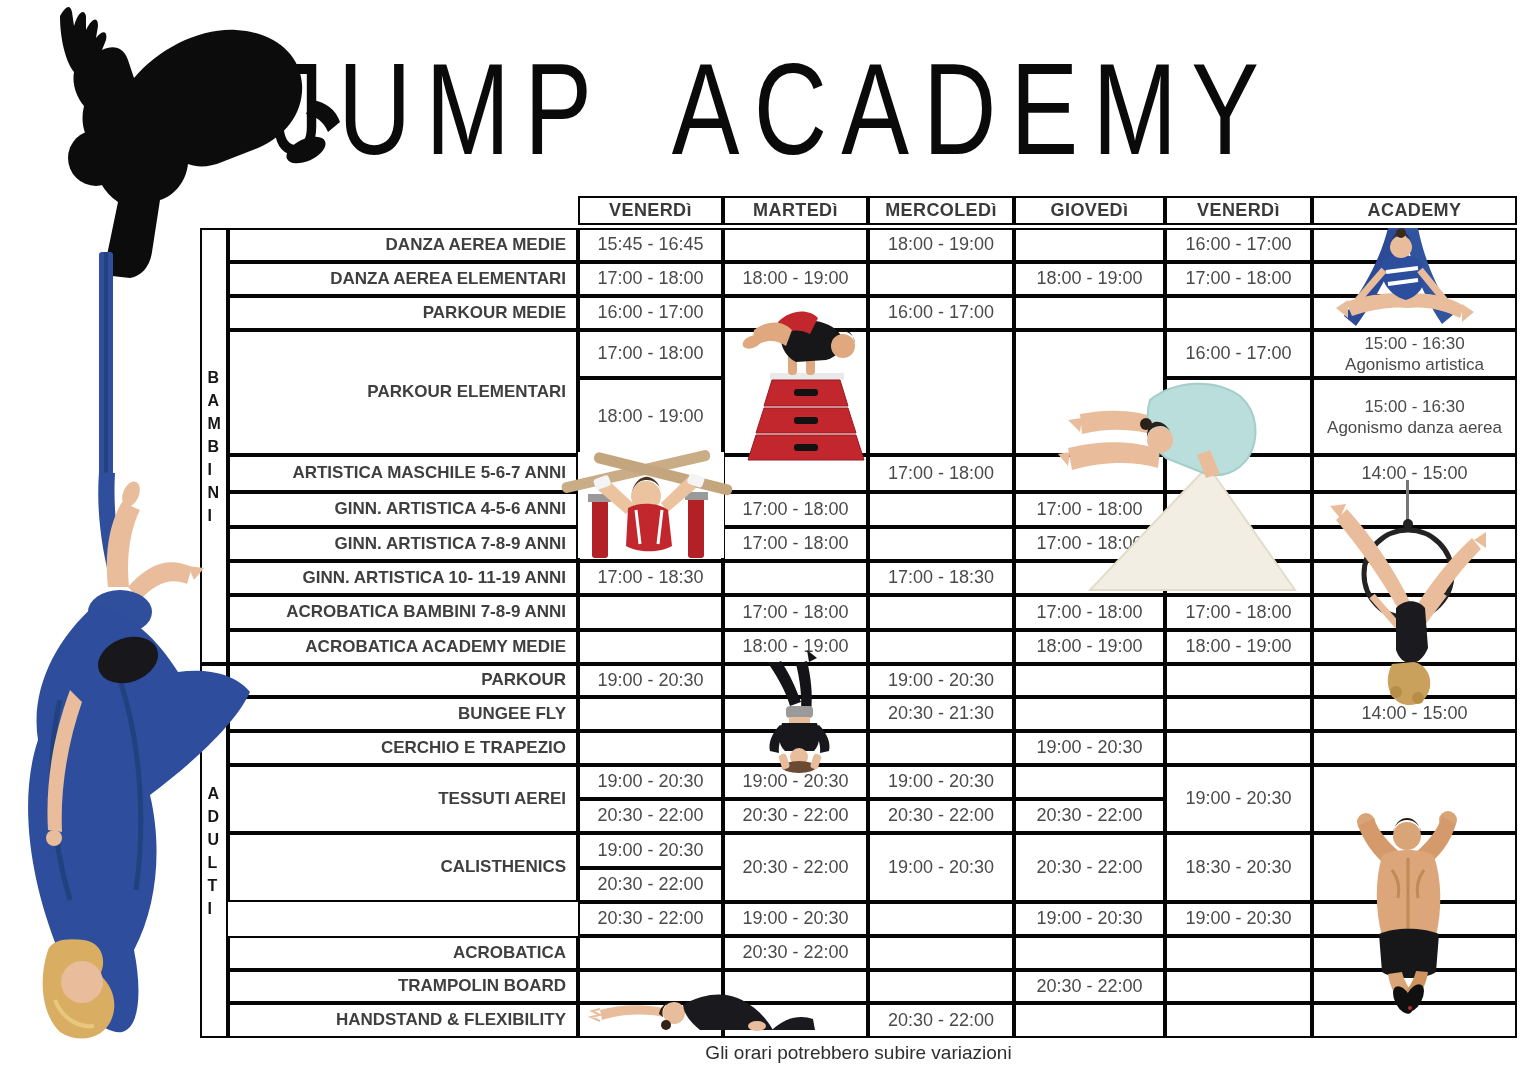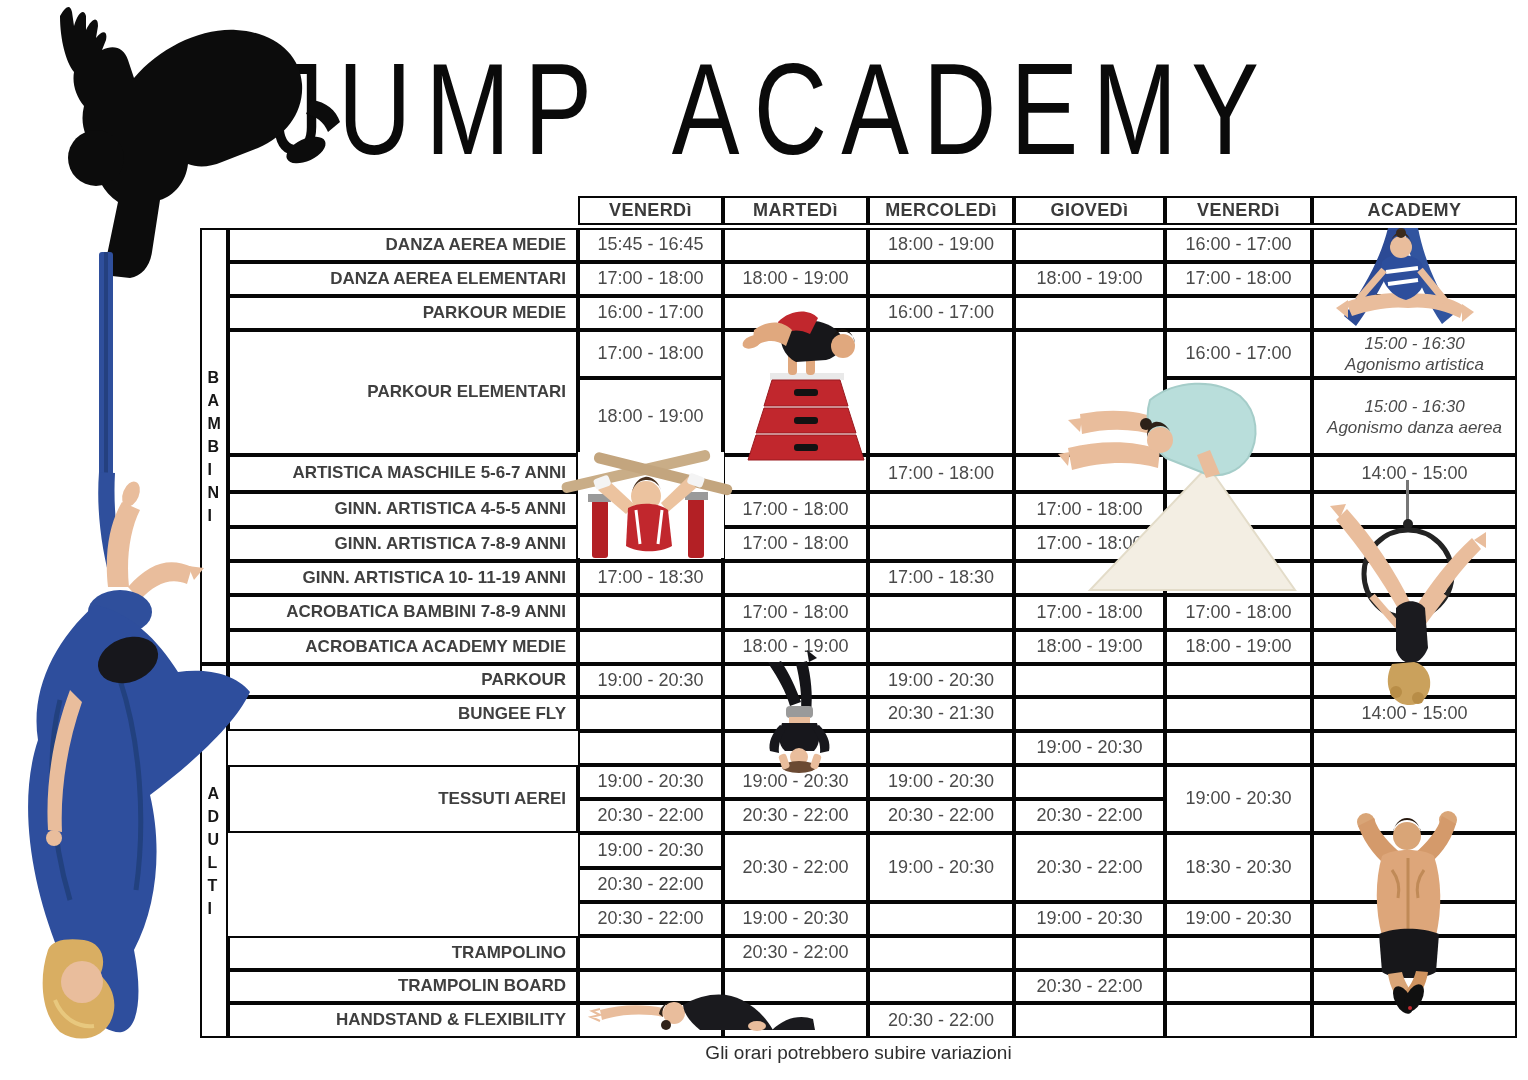--- a/index.html
+++ b/index.html
@@ -13,21 +13,21 @@
        grid-template-rows:29px 3px 34px 34px 34px 48px 77px 37px 35px 34px 34px 35px 34px 33px 34px 34px 34px 34px 35px 34px 34px 34px 33px 35px;}
   .c{border:2px solid #060606;box-sizing:border-box;background:#fff;
      display:flex;align-items:center;justify-content:center;
      font-size:18px;line-height:1.2;color:#4a4a4a;}
   .hdr{font-weight:bold;color:#3a3a3a;font-size:18px;letter-spacing:0.4px;}
   .lbl{font-weight:bold;color:#3f3f3f;font-size:17px;justify-content:flex-end;
        text-align:right;padding-right:10px;}
   .grp{font-weight:bold;color:#161616;font-size:16px;}
   .grp span{display:block;width:13px;word-break:break-all;text-align:left;line-height:23px;}
   .two{flex-direction:column;font-size:17px;line-height:21px;}
-  .two span{display:block;font-style:italic;}
+  .two span{display:block;}
   #footnote{position:absolute;left:200px;top:1042px;width:1317px;text-align:center;
             font-size:19px;color:#2e2e2e;}
   #art{position:absolute;left:0;top:0;pointer-events:none;}
 </style>
 </head>
 <body>
 
 <div id="stage">
 
   <div id="title">JUMP ACADEMY</div>
@@ -46,29 +46,31 @@
       </div>
     <div class="c grp" style="grid-area:14/1/25/2">
         <span>ADULTI</span>
       </div>
 
     <div class="c lbl" style="grid-area:3/2">DANZA AEREA MEDIE</div>
     <div class="c lbl" style="grid-area:4/2">DANZA AEREA ELEMENTARI</div>
     <div class="c lbl" style="grid-area:5/2">PARKOUR MEDIE</div>
     <div class="c lbl" style="grid-area:6/2/8/3">PARKOUR ELEMENTARI</div>
     <div class="c lbl" style="grid-area:8/2">ARTISTICA MASCHILE 5-6-7 ANNI</div>
-    <div class="c lbl" style="grid-area:9/2">GINN. ARTISTICA 4-5-5 ANNI</div>
+    <div class="c lbl" style="grid-area:9/2">GINN. ARTISTICA 4-5-6 ANNI</div>
     <div class="c lbl" style="grid-area:10/2">GINN. ARTISTICA 7-8-9 ANNI</div>
     <div class="c lbl" style="grid-area:11/2">GINN. ARTISTICA 10- 11-19 ANNI</div>
     <div class="c lbl" style="grid-area:12/2">ACROBATICA BAMBINI 7-8-9 ANNI</div>
     <div class="c lbl" style="grid-area:13/2">ACROBATICA ACADEMY MEDIE</div>
     <div class="c lbl" style="grid-area:14/2">PARKOUR</div>
     <div class="c lbl" style="grid-area:15/2">BUNGEE FLY</div>
+    <div class="c lbl" style="grid-area:16/2">CERCHIO E TRAPEZIO</div>
     <div class="c lbl" style="grid-area:17/2/19/3">TESSUTI AEREI</div>
-    <div class="c lbl" style="grid-area:22/2">TRAMPOLINO</div>
+    <div class="c lbl" style="grid-area:19/2/21/3">CALISTHENICS</div>
+    <div class="c lbl" style="grid-area:22/2">ACROBATICA</div>
     <div class="c lbl" style="grid-area:23/2">TRAMPOLIN BOARD</div>
     <div class="c lbl" style="grid-area:24/2">HANDSTAND &amp; FLEXIBILITY</div>
 
     <div class="c" style="grid-area:3/3">15:45 - 16:45</div>
     <div class="c" style="grid-area:3/4"></div>
     <div class="c" style="grid-area:3/5">18:00 - 19:00</div>
     <div class="c" style="grid-area:3/6"></div>
     <div class="c" style="grid-area:3/7">16:00 - 17:00</div>
     <div class="c" style="grid-area:3/8"></div>
 

